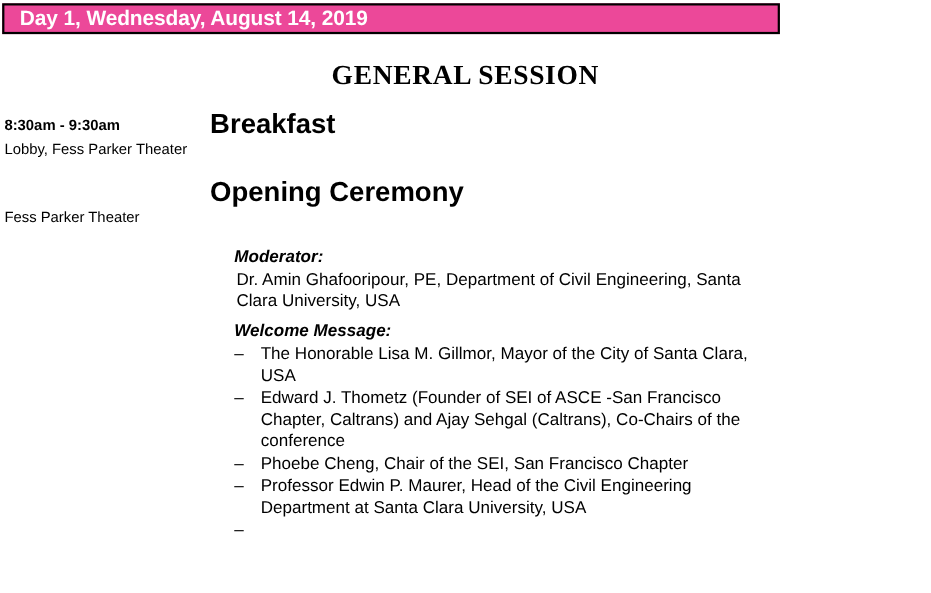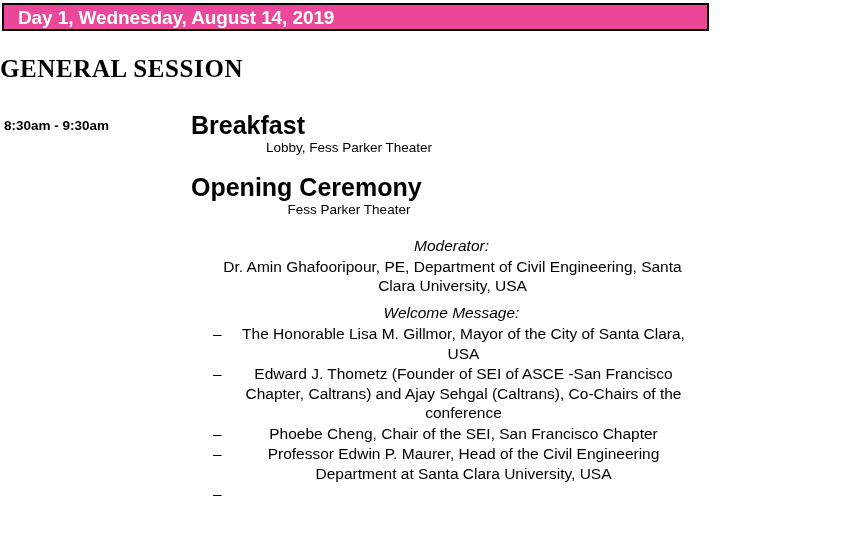--- a/index.html
+++ b/index.html
@@ -38,34 +38,33 @@
     padding-left: 14px;
     white-space: nowrap;
   }
 
   
   .section-title {
     position: absolute;
     left: 0;
     top: 55px;
     width: 846px;
-    text-align: left;
+    text-align: center;
     font-family: "Liberation Serif", serif;
     font-weight: bold;
     font-size: 25px;
     letter-spacing: 0.6px;
   }
 
   
   .schedule {
     position: absolute;
     left: 0;
-    top: 116px;
+    top: 104px;
     width: 690px;
-    text-align: center;
   }
   .session {
     position: relative;
   }
   .session + .session {
     margin-top: 22px;
   }
   .session-row {
     position: relative;
     min-height: 22px;
@@ -100,21 +99,21 @@
   
   .detail-group {
     margin-left: 213px;
     margin-top: 18px;
   }
   .detail-group.tight {
     margin-top: 8px;
   }
   .detail-heading {
     font-size: 15.5px;
-    font-weight: normal;
+    font-weight: bold;
     font-style: italic;
     line-height: 20px;
     margin-bottom: 1px;
   }
   .detail-body {
     font-size: 15.5px;
     line-height: 19px;
     margin-left: 2px;
     max-width: 585px;
   }

